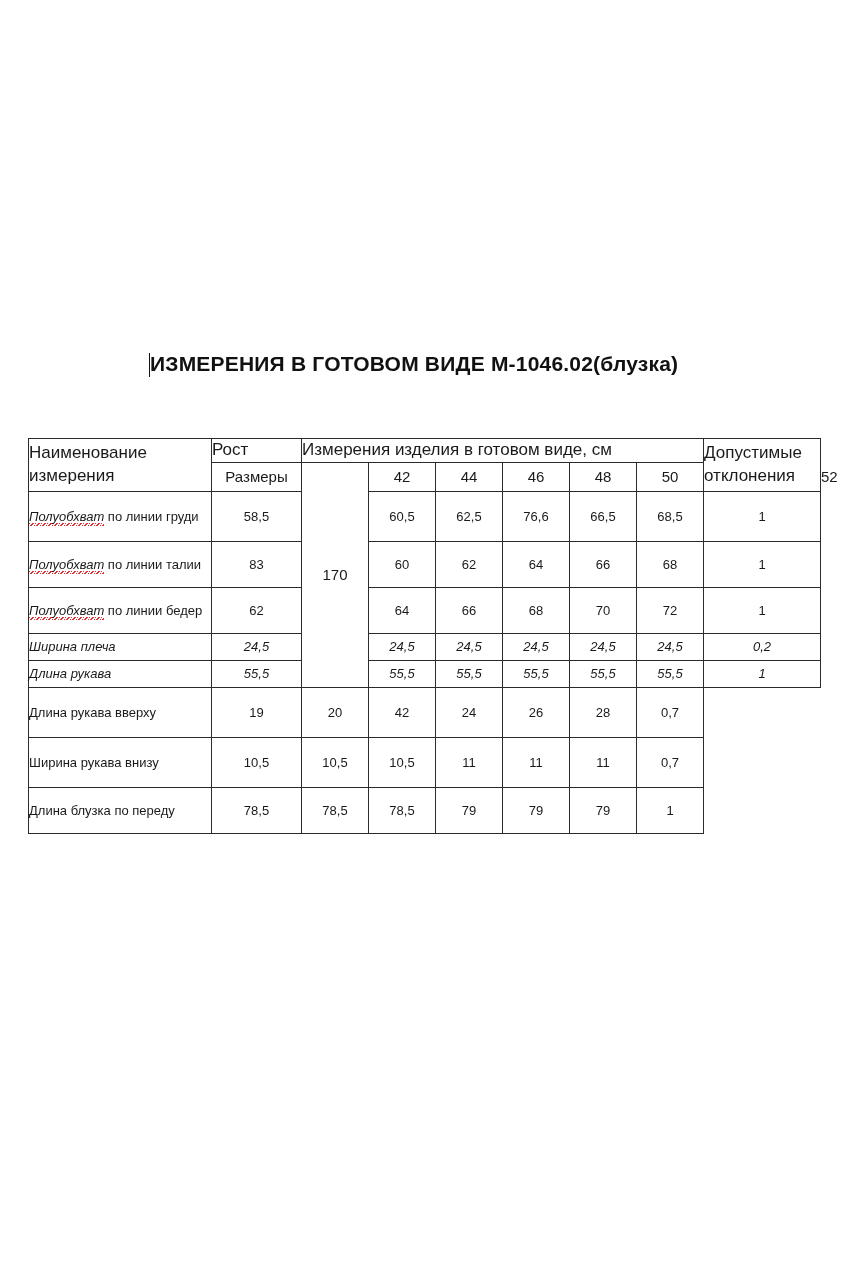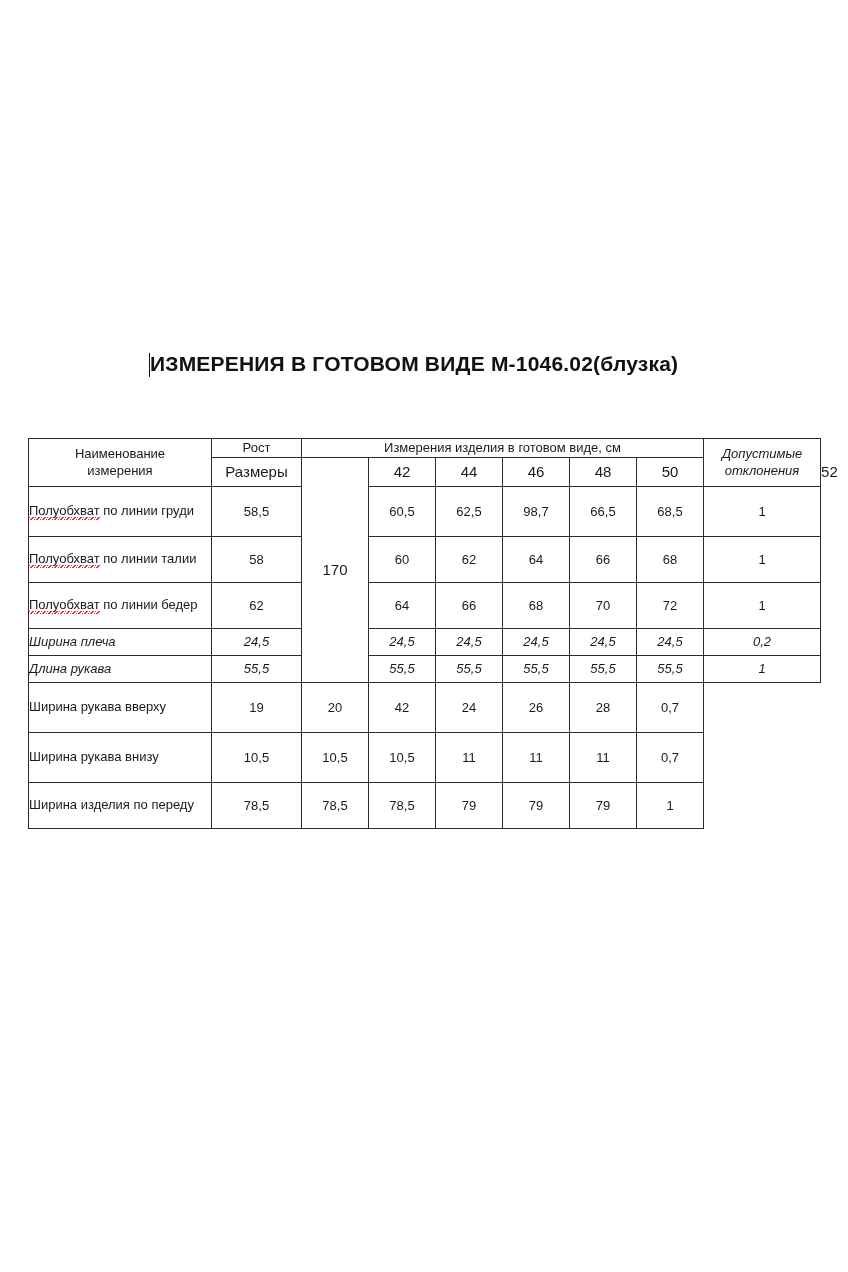--- a/index.html
+++ b/index.html
@@ -50,27 +50,26 @@
     font-size: 13px;
   }
   table.spec td, table.spec th {
     border: 1px solid #2b2b2b;
     padding: 0;
     vertical-align: middle;
     font-weight: normal;
     color: #1a1a1a;
   }
   .hdr-name, .hdr-rost, .hdr-span, .hdr-dev {
-    text-align: center;
-    font-size: 13px;
+    font-size: 17px;
     line-height: 1.35;
     padding: 8px 4px;
   }
   .hdr-name { height: 46px; }
-  .hdr-dev { line-height: 1.35; font-style: italic; }
+  .hdr-dev { line-height: 1.35; }
   .row-sizes td {
     text-align: center;
     height: 28px;
     font-size: 15px;
   }
   .label-cell {
     text-align: left;
     padding: 6px 6px 6px 8px;
     font-size: 13px;
     line-height: 1.35;
@@ -85,20 +84,21 @@
   }
   
   .sp {
     border-bottom: 2px solid transparent;
     background-image:
       repeating-linear-gradient(135deg, #e03131 0px, #e03131 1.2px, transparent 1.2px, transparent 2.6px);
     background-repeat: repeat-x;
     background-size: 6px 3px;
     background-position: left bottom;
     padding-bottom: 2px;
+    font-style: italic;
   }
   .r-tall { height: 50px; }
   .r-mid  { height: 46px; }
   .r-short{ height: 27px; font-style: italic; }
 </style>
 </head>
 <body>
 
 <div class="page">
 
@@ -143,31 +143,31 @@
         <td class="val">52</td>
       </tr>
 
       <tr class="r-tall">
         <td class="label-cell">
           <span class="sp">Полуобхват</span><span> по линии груди</span>
         </td>
         <td class="val">58,5</td>
         <td class="val">60,5</td>
         <td class="val">62,5</td>
-        <td class="val">98,7</td>
+        <td class="val">76,6</td>
         <td class="val">66,5</td>
         <td class="val">68,5</td>
         <td class="val">1</td>
       </tr>
 
       <tr class="r-mid">
         <td class="label-cell">
           <span class="sp">Полуобхват</span><span> по линии талии</span>
         </td>
-        <td class="val">58</td>
+        <td class="val">83</td>
         <td class="val">60</td>
         <td class="val">62</td>
         <td class="val">64</td>
         <td class="val">66</td>
         <td class="val">68</td>
         <td class="val">1</td>
       </tr>
 
       <tr class="r-mid">
         <td class="label-cell">
@@ -203,21 +203,21 @@
         <td class="val">55,5</td>
         <td class="val">55,5</td>
         <td class="val">55,5</td>
         <td class="val">55,5</td>
         <td class="val">55,5</td>
         <td class="val">1</td>
       </tr>
 
       <tr class="r-tall">
         <td class="label-cell">
-          <span>Ширина рукава вверху</span>
+          <span>Длина рукава вверху</span>
         </td>
         <td class="val">19</td>
         <td class="val">20</td>
         <td class="val">42</td>
         <td class="val">24</td>
         <td class="val">26</td>
         <td class="val">28</td>
         <td class="val">0,7</td>
       </tr>
 
@@ -229,21 +229,21 @@
         <td class="val">10,5</td>
         <td class="val">10,5</td>
         <td class="val">11</td>
         <td class="val">11</td>
         <td class="val">11</td>
         <td class="val">0,7</td>
       </tr>
 
       <tr class="r-mid">
         <td class="label-cell">
-          <span>Ширина изделия по переду</span>
+          <span>Длина блузка по переду</span>
         </td>
         <td class="val">78,5</td>
         <td class="val">78,5</td>
         <td class="val">78,5</td>
         <td class="val">79</td>
         <td class="val">79</td>
         <td class="val">79</td>
         <td class="val">1</td>
       </tr>
     </tbody>

